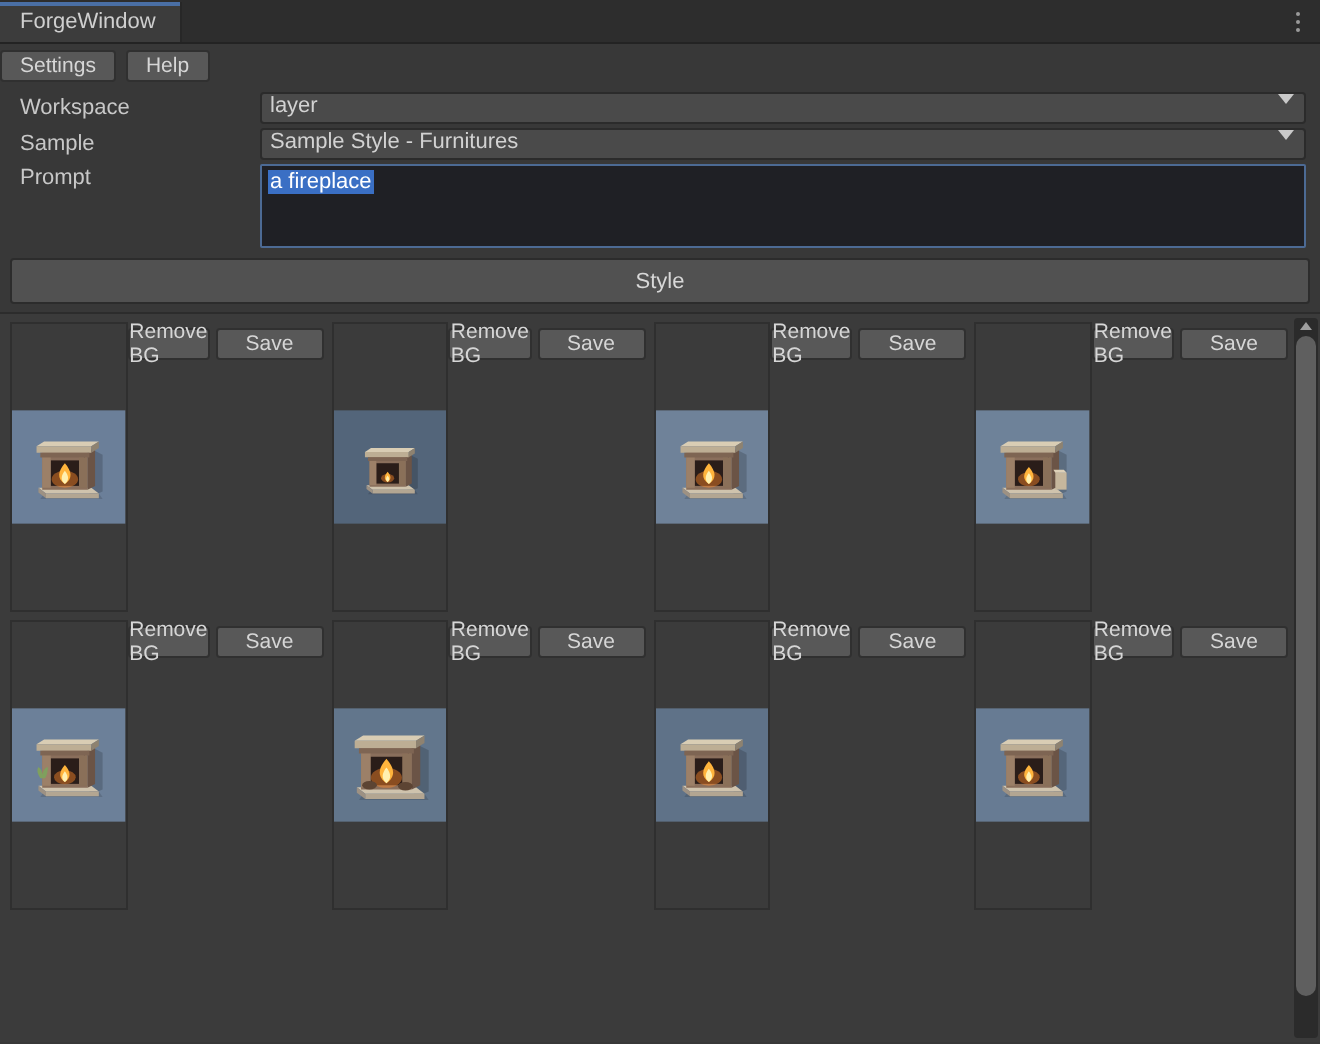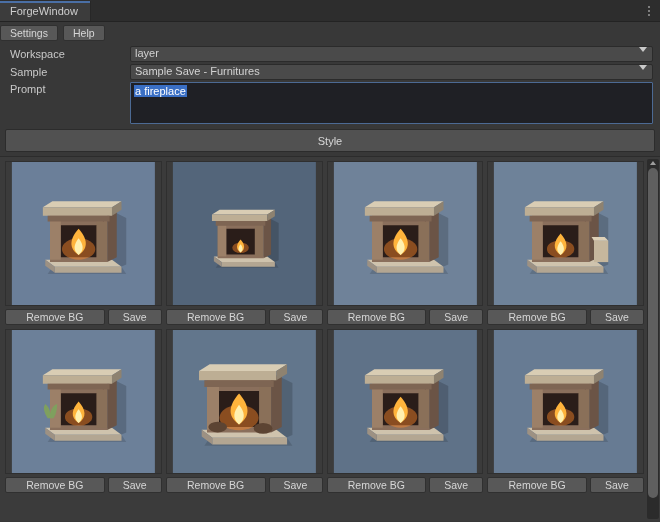--- a/index.html
+++ b/index.html
@@ -199,21 +199,21 @@
     border-top: 1px solid #2c2c2c;
     overflow: hidden;
   }
   .grid {
     display: grid;
     grid-template-columns: repeat(4, 1fr);
     gap: 4px;
     padding: 4px 16px 4px 5px;
     box-sizing: border-box;
   }
-  .card { display: flex; flex-direction: column; }
+  .card { display: flex; flex-direction: row; }
   .thumb {
     width: 100%;
     height: 145px;
     border: 1px solid #2f2f2f;
     box-sizing: border-box;
     position: relative;
     overflow: hidden;
   }
   .thumb svg { display: block; width: 100%; height: 100%; }
   .btnrow {
@@ -291,21 +291,21 @@
       <div class="lbl">Workspace</div>
       <div class="field">
         <span>layer</span>
         <span class="caret"></span>
       </div>
     </div>
 
     <div class="row">
       <div class="lbl">Sample</div>
       <div class="field">
-        <span>Sample Save - Furnitures</span>
+        <span>Sample Style - Furnitures</span>
         <span class="caret"></span>
       </div>
     </div>
 
     <div class="row row-prompt">
       <div class="lbl">Prompt</div>
       <div class="textarea">
         <span class="sel-text">a fireplace</span>
       </div>
     </div>

